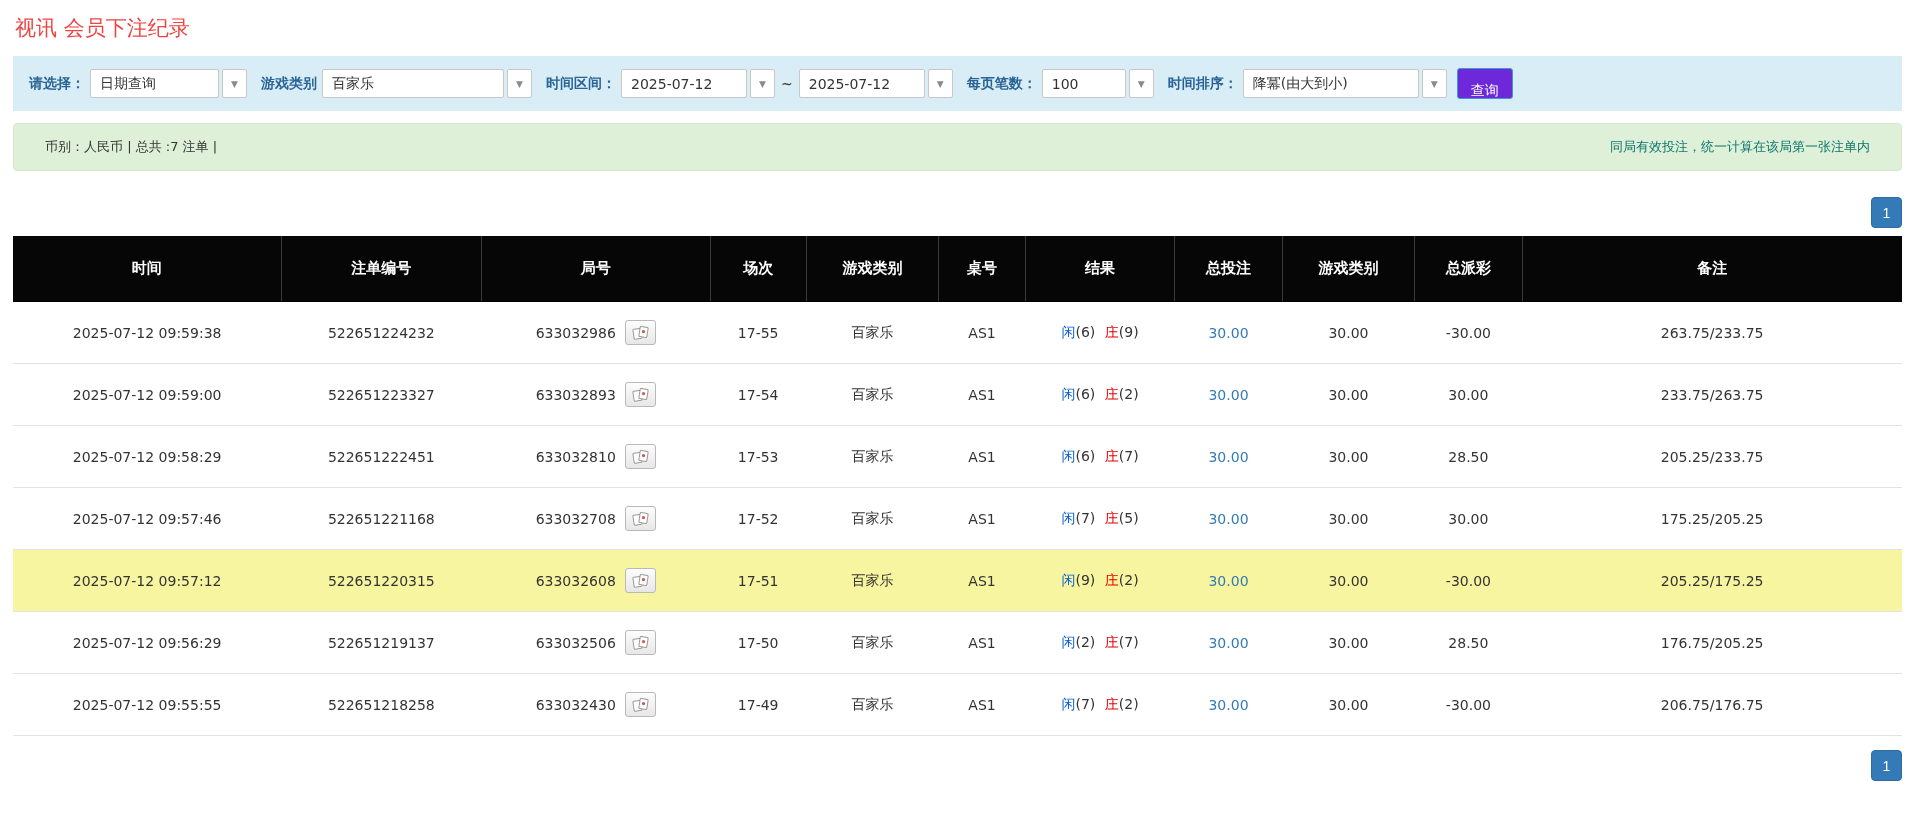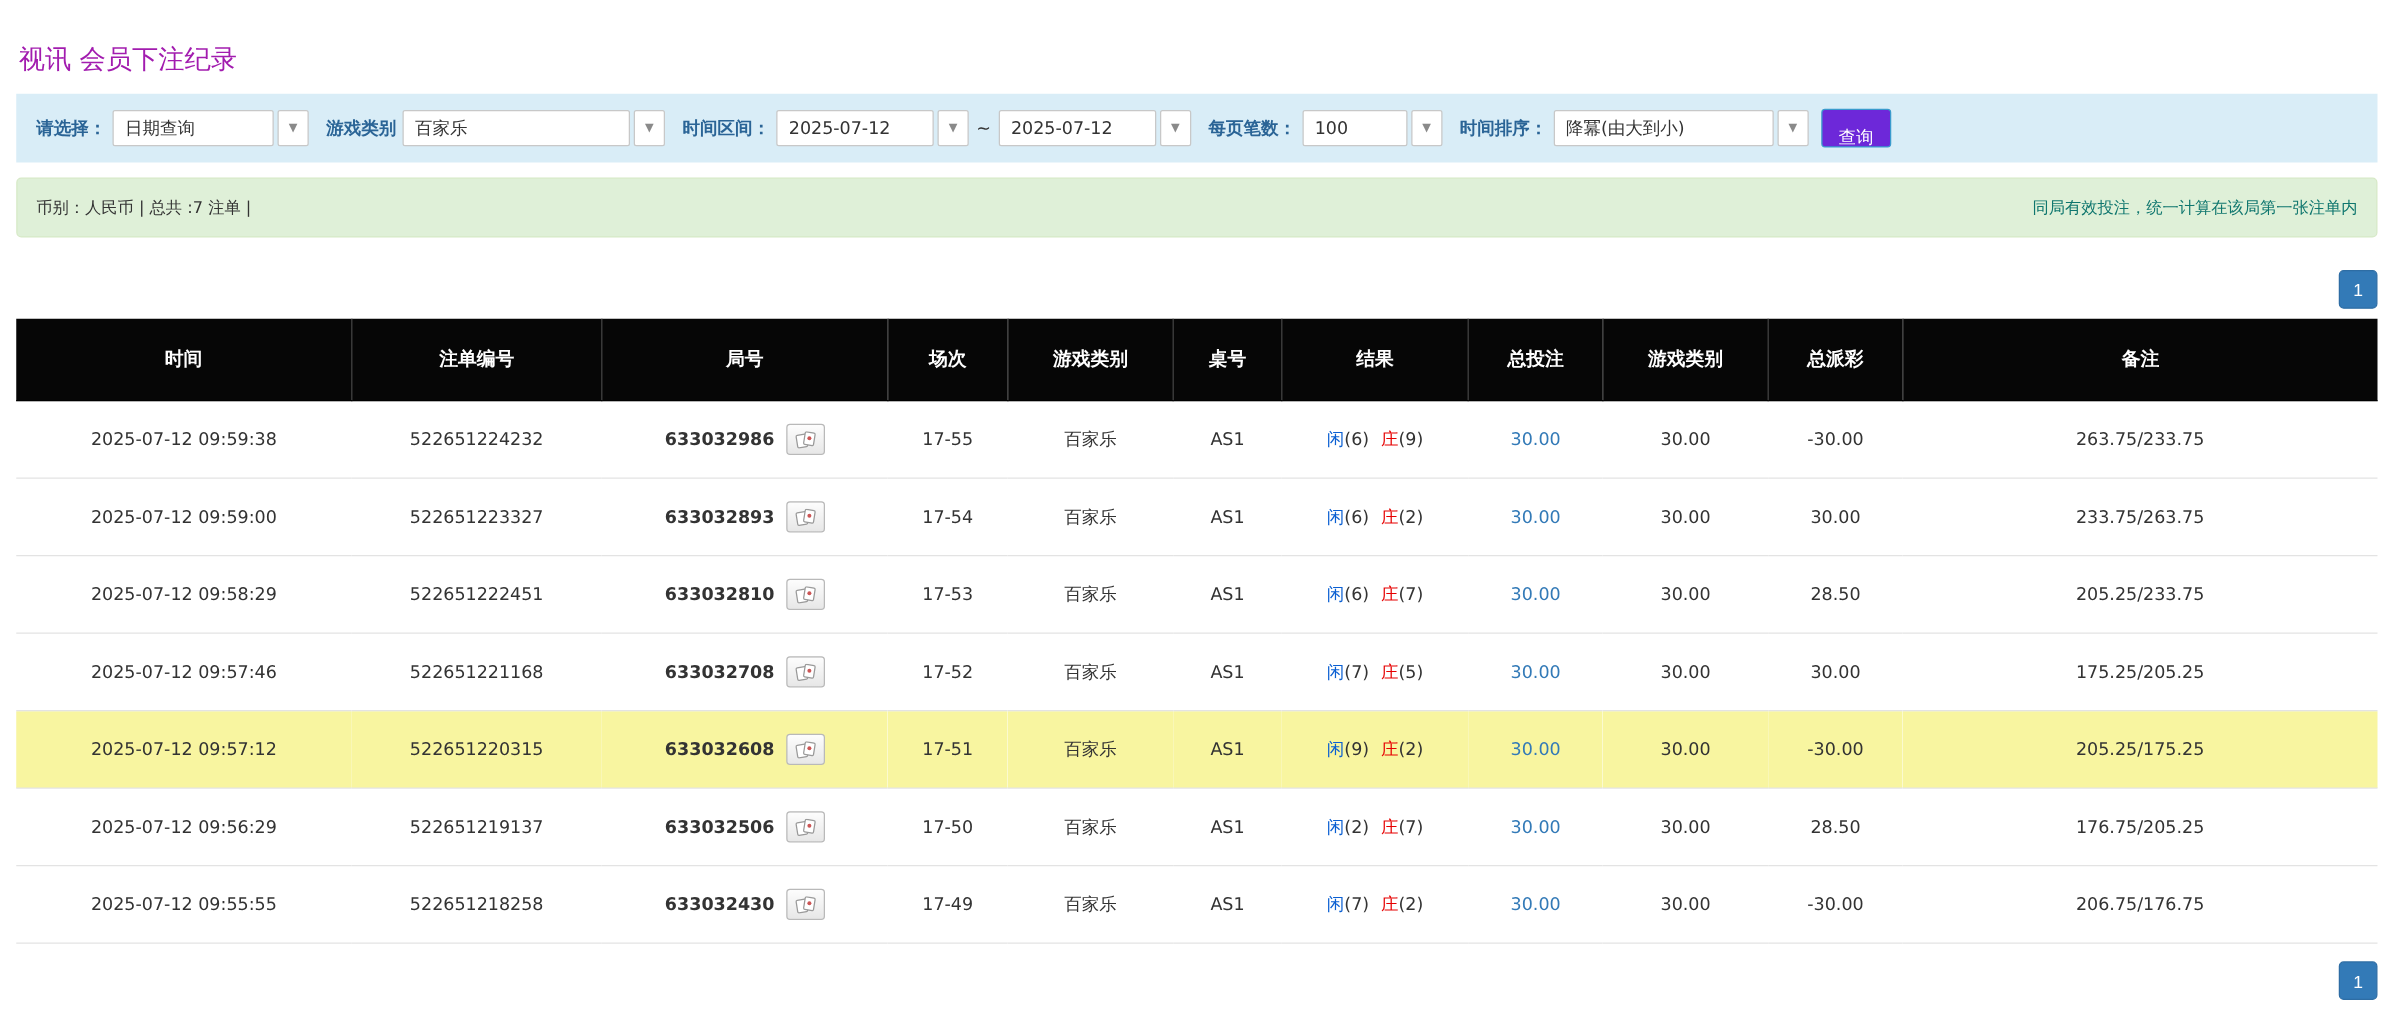--- a/index.html
+++ b/index.html
@@ -9,23 +9,22 @@
     color: #333;
     width: 1915px;
     height: 818px;
     overflow: hidden;
   }
   .page { padding: 8px 13px 10px 13px; }
 
   .page-title {
     font-size: 21px;
     font-weight: 500;
-    color: #a21caf;
+    color: #ef4444;
     padding: 6px 2px 14px 2px;
-    margin-top: 19px;
   }
 
   
   .filter-bar {
     background: #d9edf7;
     padding: 12px 14px;
     display: flex;
     align-items: center;
     white-space: nowrap;
   }
@@ -81,21 +80,21 @@
     cursor: pointer;
     font-family: inherit;
   }
 
   
   .summary-bar {
     margin-top: 12px;
     background: #dff0d8;
     border: 1px solid #d6e9c6;
     border-radius: 4px;
-    padding: 14px 15px;
+    padding: 14px 31px;
     display: flex;
     justify-content: space-between;
     align-items: center;
     font-size: 13px;
   }
   .summary-left { color: #333; }
   .summary-right { color: #0f766e; font-family: Liberation Mono, monospace; }
 
   
   .pagi-row { display: flex; justify-content: flex-end; margin: 26px 0 8px 0; }
@@ -135,21 +134,21 @@
     text-align: center;
     font-size: 14px;
     color: #333;
     padding: 18px 6px;
     border-bottom: 1px solid #e3e3e3;
     background: #fff;
     overflow: hidden;
   }
   tr.highlight td { background: #f8f5a0; }
 
-  .round-cell { display: flex; align-items: center; justify-content: center; gap: 9px; font-weight: bold; }
+  .round-cell { display: flex; align-items: center; justify-content: center; gap: 9px; }
   .card-btn {
     width: 31px;
     height: 25px;
     border: 1px solid #b9b9b9;
     border-radius: 3px;
     background: linear-gradient(#fdfdfd, #e7e7e7);
     display: inline-flex;
     align-items: center;
     justify-content: center;
     cursor: pointer;

